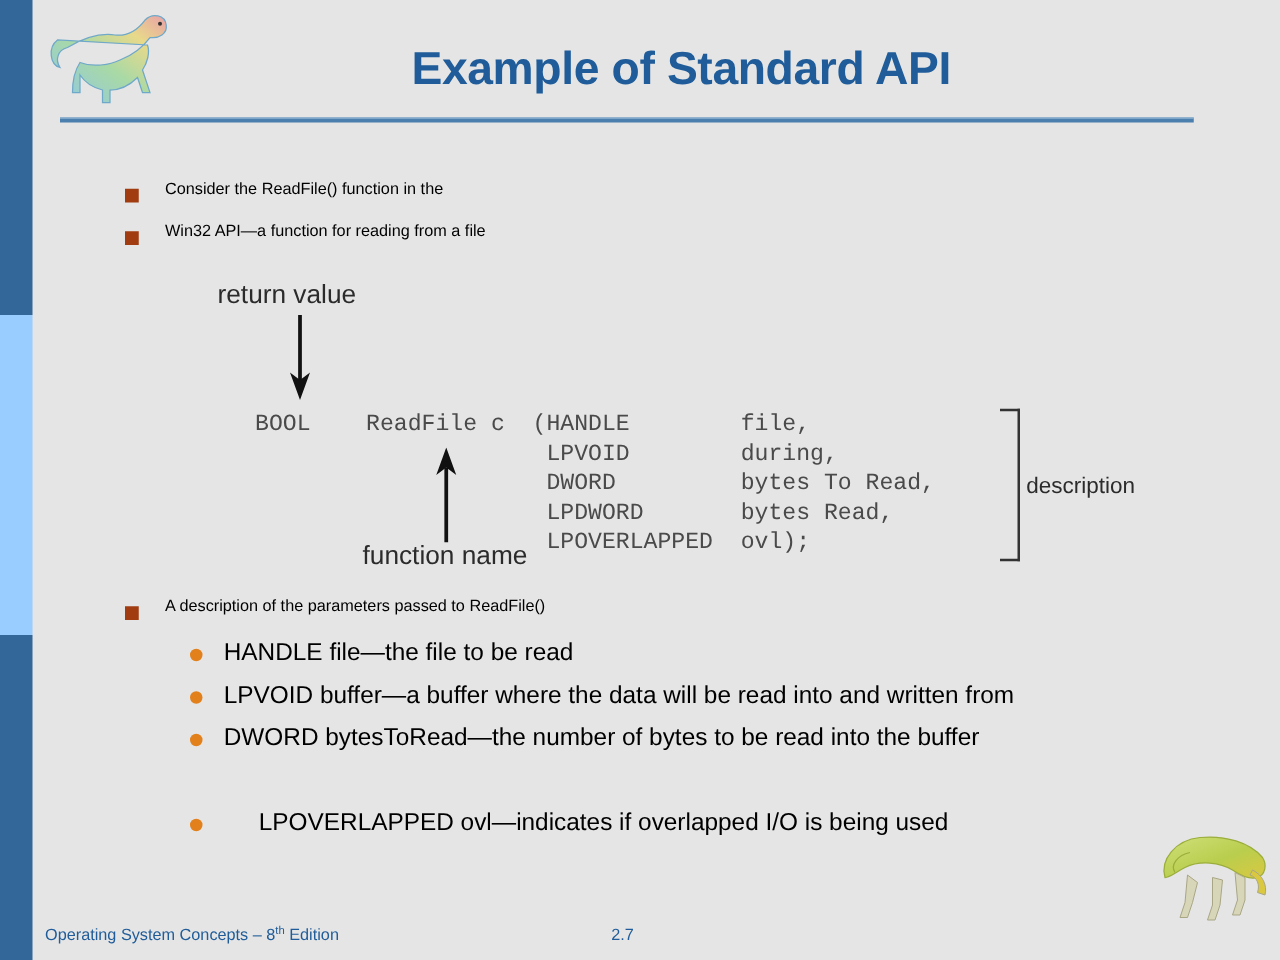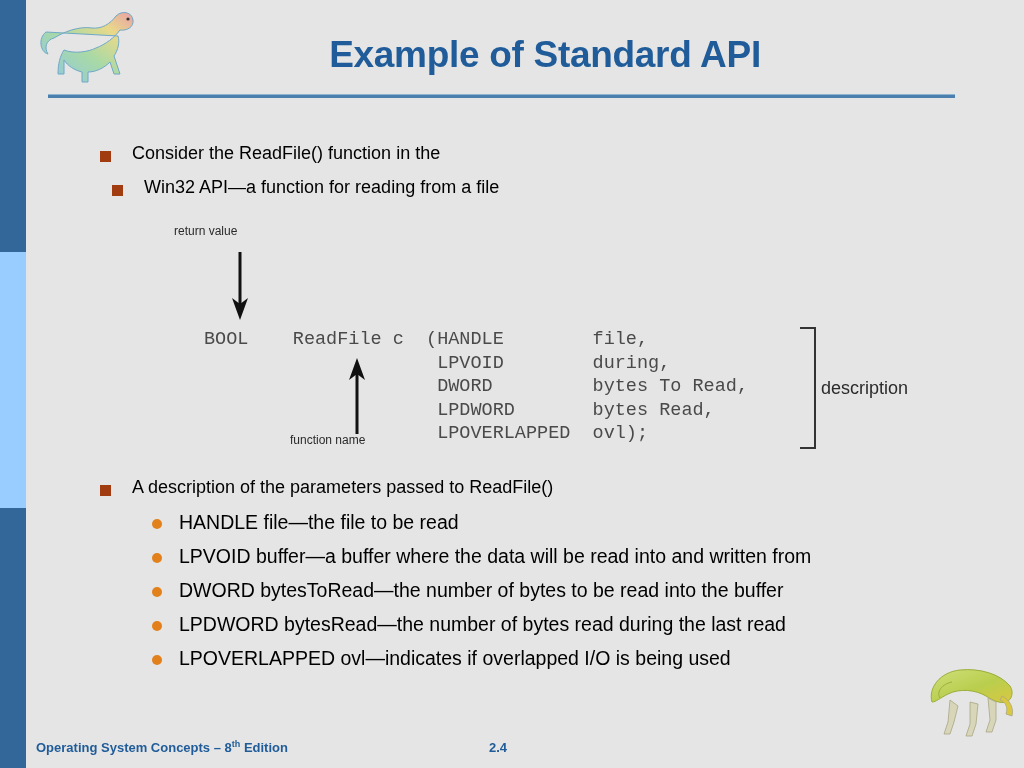--- a/index.html
+++ b/index.html
@@ -75,41 +75,41 @@
   .bullet-dot {
     width: 10px;
     height: 10px;
     border-radius: 50%;
     background: #E2801B;
     margin-top: 7px;
     margin-right: 17px;
     flex: 0 0 auto;
   }
   .bullet-text {
-    font-size: 18px;
+    font-size: 13px;
     color: #000000;
     line-height: 1.08;
     white-space: nowrap;
   }
   .bullet-text-sub { font-size: 19.5px; }
 
   
   .code-block {
     position: absolute;
     left: 204px;
     top: 328px;
     font-family: "Liberation Mono", "DejaVu Sans Mono", monospace;
     font-size: 18.5px;
     color: #4a4a4a;
     line-height: 23.6px;
     white-space: pre;
   }
   .ann-label {
     position: absolute;
-    font-size: 12px;
+    font-size: 21px;
     color: #2b2b2b;
     white-space: nowrap;
   }
   .ann-return  { left: 174px; top: 224px; }
   .ann-fname   { left: 290px; top: 433px; }
   .ann-params  { left: 821px; top: 378px; font-size: 18px; }
 
   .arrow-down, .arrow-up {
     position: absolute;
     width: 24px;
@@ -139,21 +139,21 @@
     position: absolute;
     left: 26px;
     bottom: 36px;
     width: 998px;
     height: 0px;
   }
   .footer-text {
     position: absolute;
     bottom: 13px;
     font-size: 13px;
-    font-weight: bold;
+    font-weight: normal;
     color: #1F5C99;
     white-space: nowrap;
   }
   .footer-left   { left: 36px; }
   .footer-center { left: 489px; }
   .footer-right  { left: 752px; }
   .sup { font-size: 9px; vertical-align: super; }
 </style>
 </head>
 <body>
@@ -187,21 +187,21 @@
   </div>
 
   <div class="slide-title">Example of Standard API</div>
   <div class="title-rule"></div>
 
   <div class="bullet-row" style="left:100px; top:144px;">
     <span class="bullet-sq"></span>
     <span class="bullet-text">Consider the ReadFile() function in the</span>
   </div>
 
-  <div class="bullet-row" style="left:100px; top:178px;margin-left:12px;">
+  <div class="bullet-row" style="left:100px; top:178px;">
     <span class="bullet-sq"></span>
     <span class="bullet-text">Win32 API—a function for reading from a file</span>
   </div>
 
   <div class="ann-label ann-return">return value</div>
 
   <div class="arrow-down">
     <svg viewBox="0 0 24 68" width="24" height="68" aria-hidden="true">
       <line x1="12" y1="0" x2="12" y2="52" stroke="#111" stroke-width="3"></line>
       <polygon points="12,68 4,46 12,52 20,46" fill="#111"></polygon>
@@ -236,25 +236,21 @@
     <span class="bullet-text bullet-text-sub">HANDLE file—the file to be read</span>
   </div>
   <div class="bullet-row" style="left:152px; top:580px;">
     <span class="bullet-dot"></span>
     <span class="bullet-text bullet-text-sub">DWORD bytesToRead—the number of bytes to be read into the buffer</span>
   </div>
   <div class="bullet-row" style="left:152px; top:546px;">
     <span class="bullet-dot"></span>
     <span class="bullet-text bullet-text-sub">LPVOID buffer—a buffer where the data will be read into and written from</span>
   </div>
-  <div class="bullet-row" style="left:152px; top:614px;">
-    <span class="bullet-dot"></span>
-    <span class="bullet-text bullet-text-sub">LPDWORD bytesRead—the number of bytes read during the last read</span>
-  </div>
-  <div class="bullet-row" style="left:152px; top:648px;">
+  <div class="bullet-row" style="left:152px; top:648px;gap:28px;">
     <span class="bullet-dot"></span>
     <span class="bullet-text bullet-text-sub">LPOVERLAPPED ovl—indicates if overlapped I/O is being used</span>
   </div>
 
   <div class="footer-logo">
     <svg viewBox="0 0 92 78" width="92" height="78" aria-hidden="true">
       <defs>
         <linearGradient id="dinoB" x1="0" y1="0" x2="1" y2="1">
           <stop offset="0%" stop-color="#CFE07A"></stop>
           <stop offset="55%" stop-color="#B9CE4E"></stop>
@@ -269,16 +265,16 @@
       <path d="M44 40 L44 62 L40 74 L46 74 L50 62 L52 42 Z" fill="#D8D6B8" stroke="#A9A686" stroke-width="0.8"></path>
       <path d="M62 36 L64 58 L60 70 L66 70 L70 58 L70 40 Z" fill="#D8D6B8" stroke="#A9A686" stroke-width="0.8"></path>
       <path d="M76 34 C84 38 88 46 86 54 L80 52 C82 46 80 40 74 38 Z" fill="#D9C840" stroke="#A9A686" stroke-width="0.8"></path>
     </svg>
   </div>
 
   <div class="footer-rule"></div>
 
   <div class="footer-text footer-left"><span>Operating System Concepts – 8</span><span class="sup">th</span><span> Edition</span></div>
 
-  <div class="footer-text footer-center">2.4</div>
+  <div class="footer-text footer-center">2.7</div>
 
 
 </div>
 
 </body></html>

